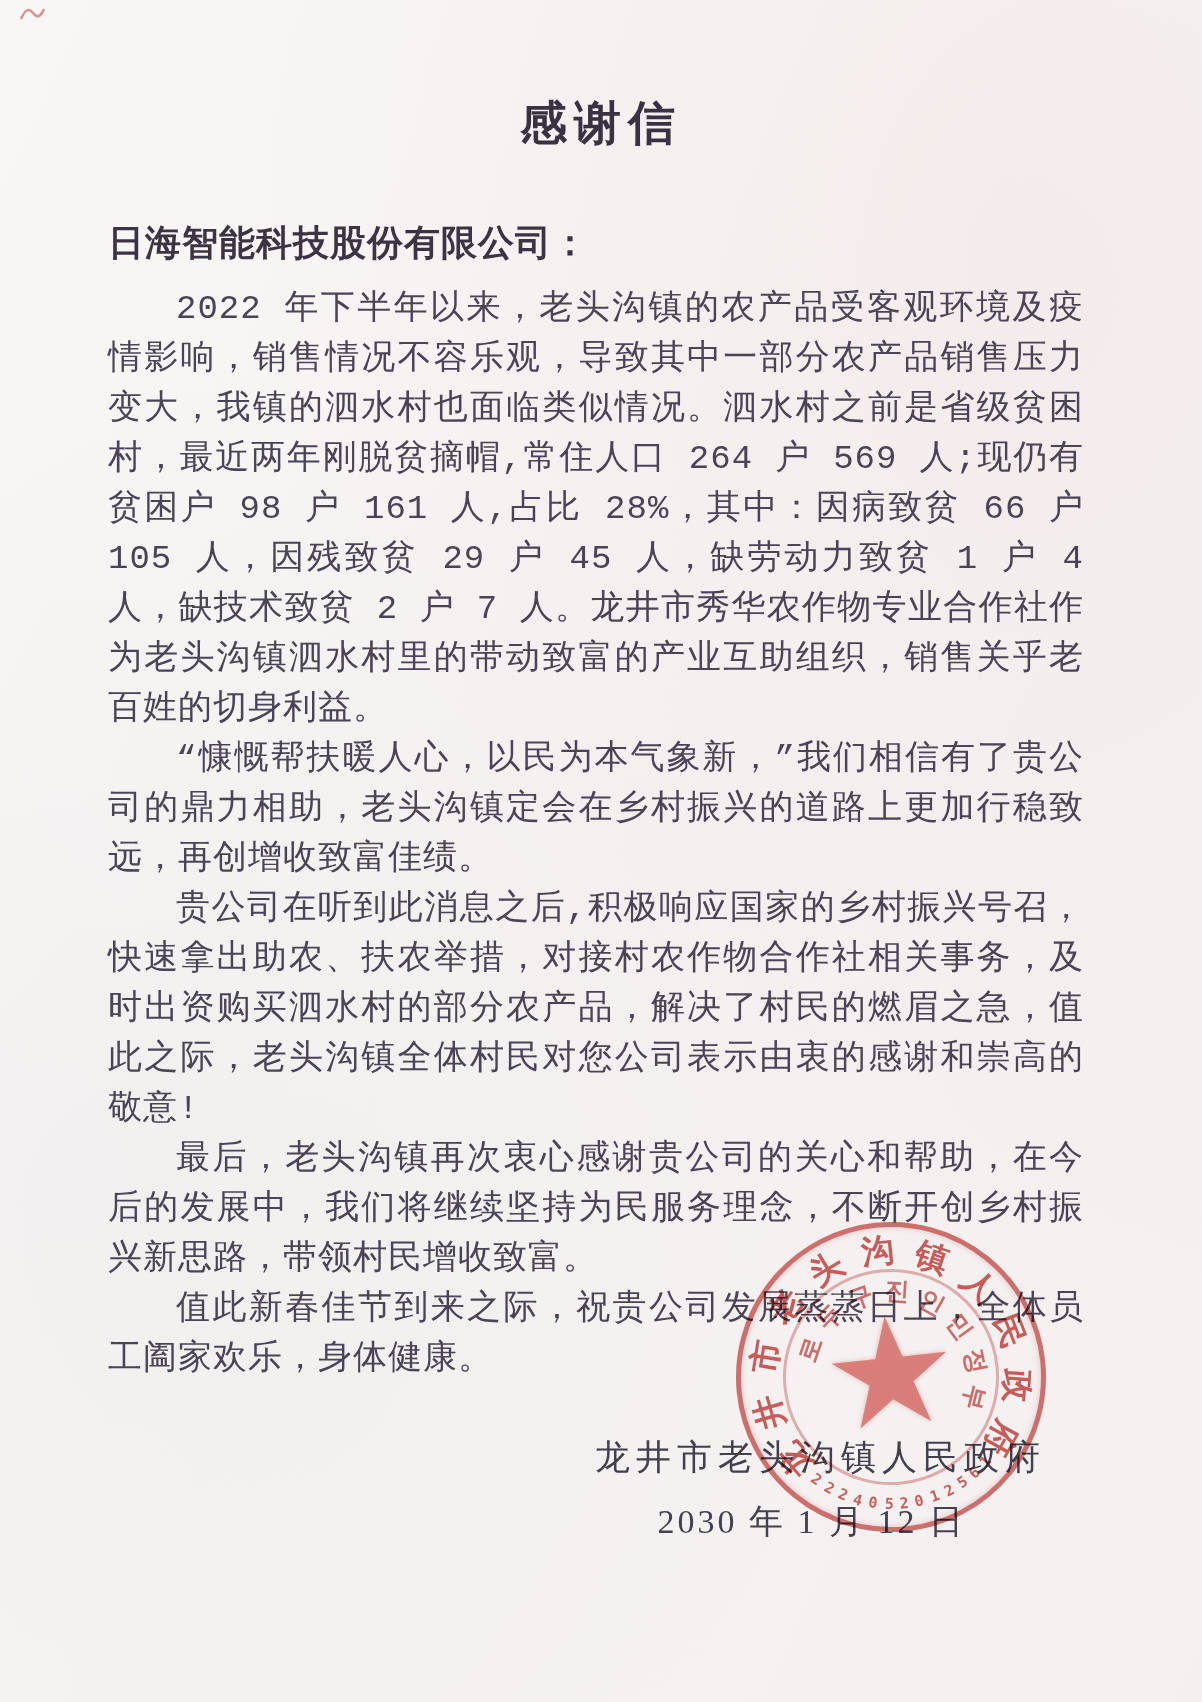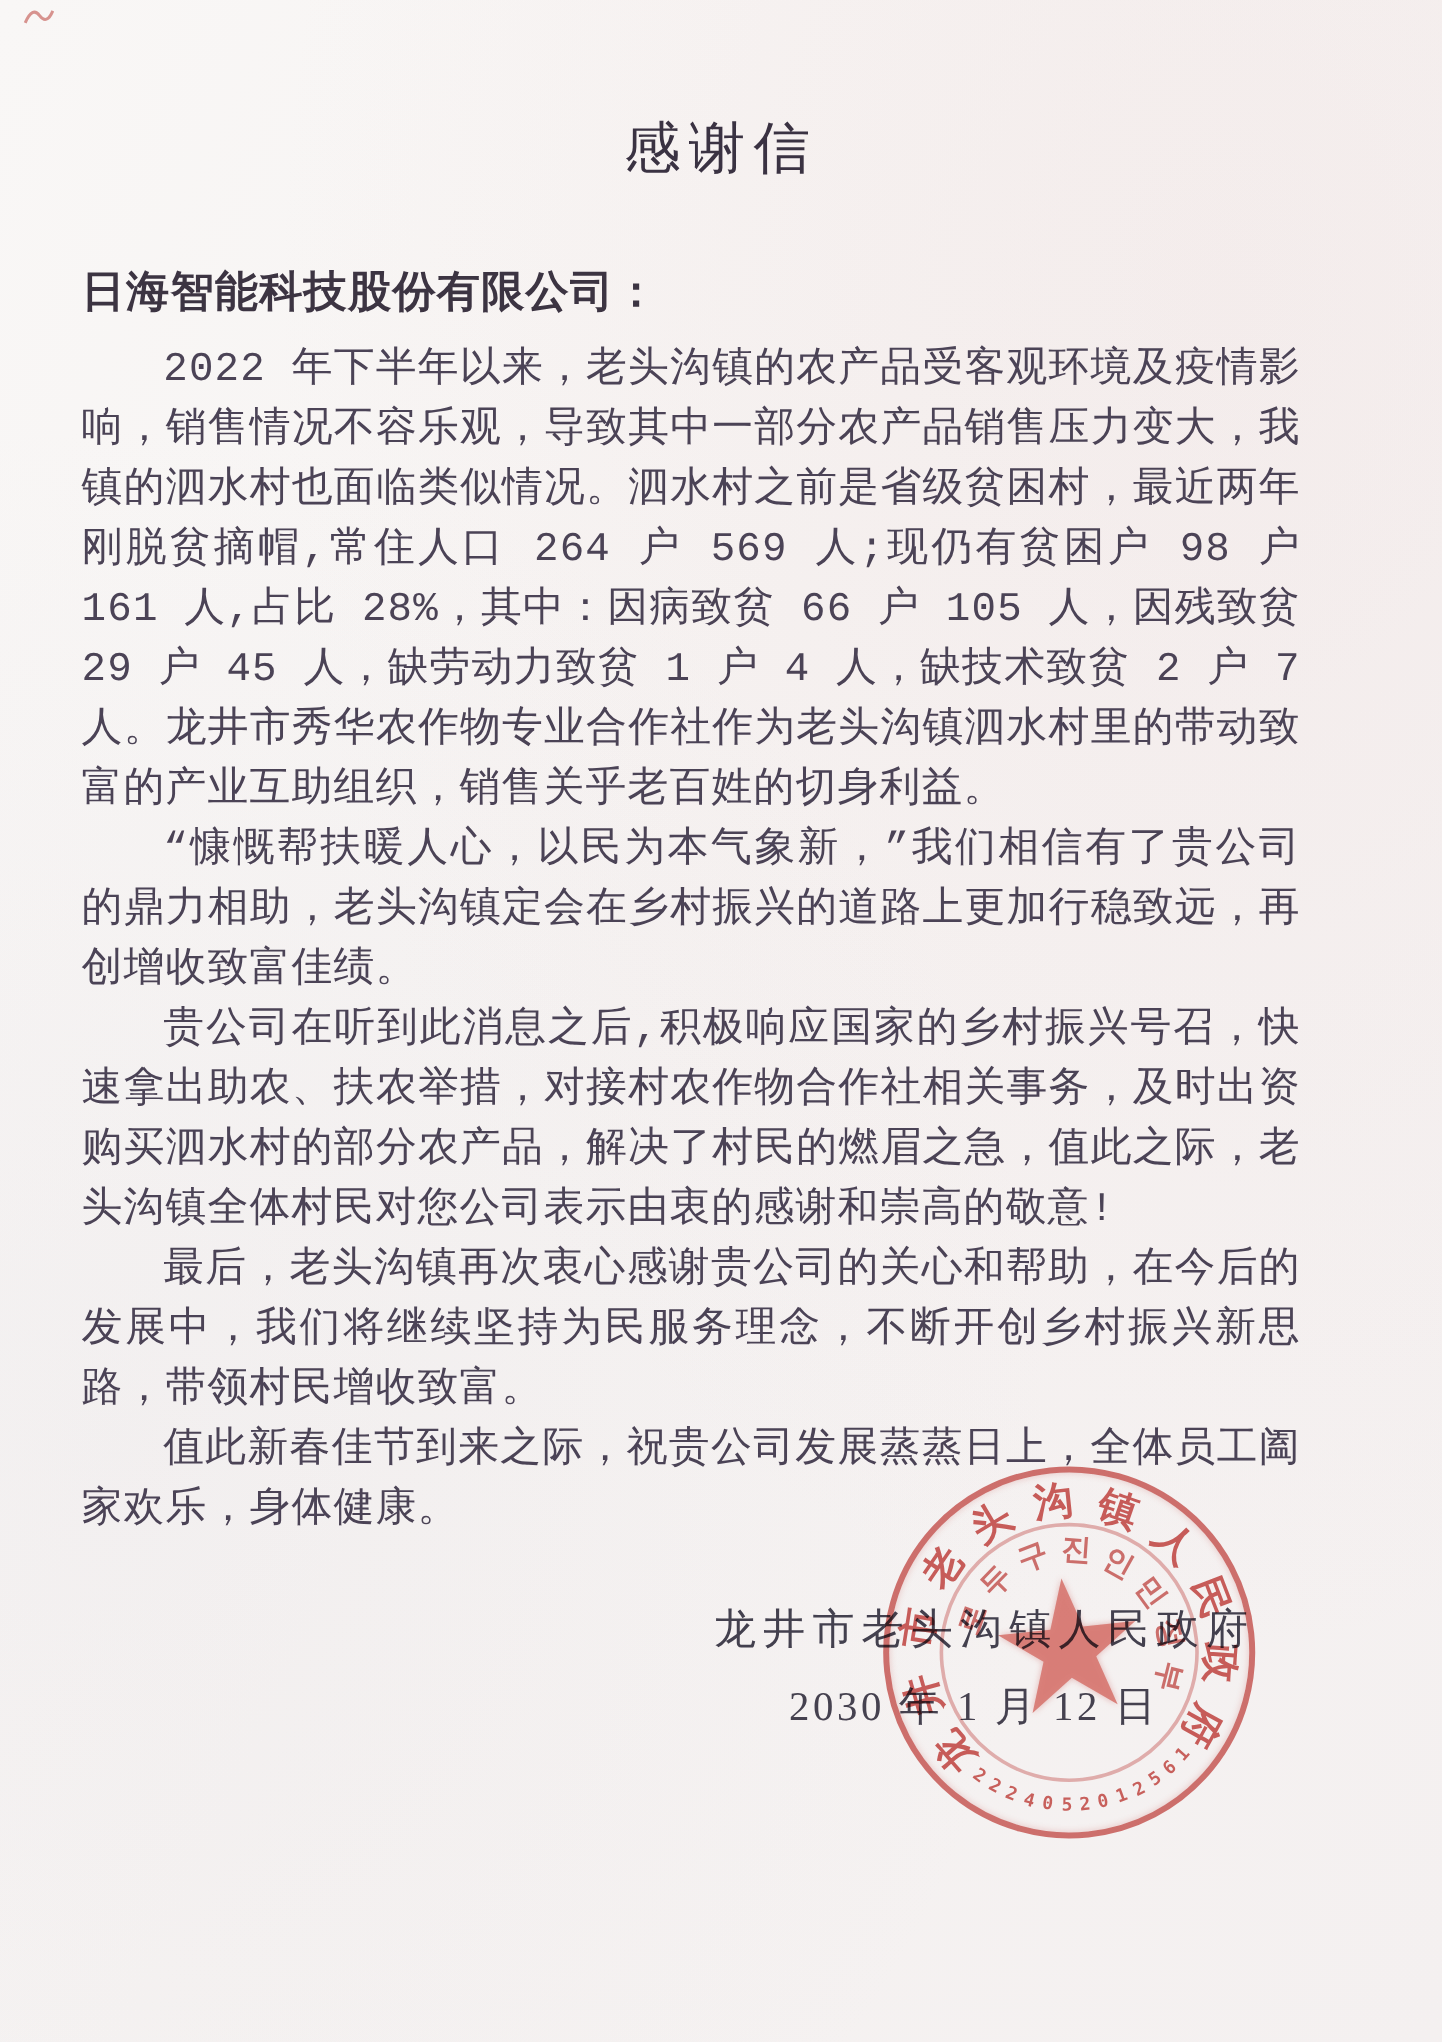--- a/index.html
+++ b/index.html
@@ -13,25 +13,25 @@
     background:
       radial-gradient(ellipse at 85% 15%, rgba(235,205,205,0.16), transparent 55%),
       radial-gradient(ellipse at 8% 70%, rgba(215,210,218,0.14), transparent 50%),
       linear-gradient(115deg,#f9f7f6 0%, #f6f3f2 45%, #f4f0f0 100%);
   }
   .corner-mark { position:absolute; left:18px; top:2px; opacity:.8; }
 
   .title {
     padding-top:92px;
     text-align:center;
-    font-size:47px; font-weight:400;
+    font-size:47px; font-weight:700;
     letter-spacing:7px;
     color:#3a3242;
   }
-  .content { padding:0 118px 0 68px; position:relative; z-index:1; }
+  .content { padding:0 118px 0 108px; position:relative; z-index:1; }
   .salutation {
     margin-top:64px;
     font-size:36px; font-weight:700;
     letter-spacing:1px;
     color:#3c3442;
   }
   .body-text { margin-top:16px;font-family:Liberation Mono, monospace; }
   .para {
     text-indent:2em;
     font-size:34px;

